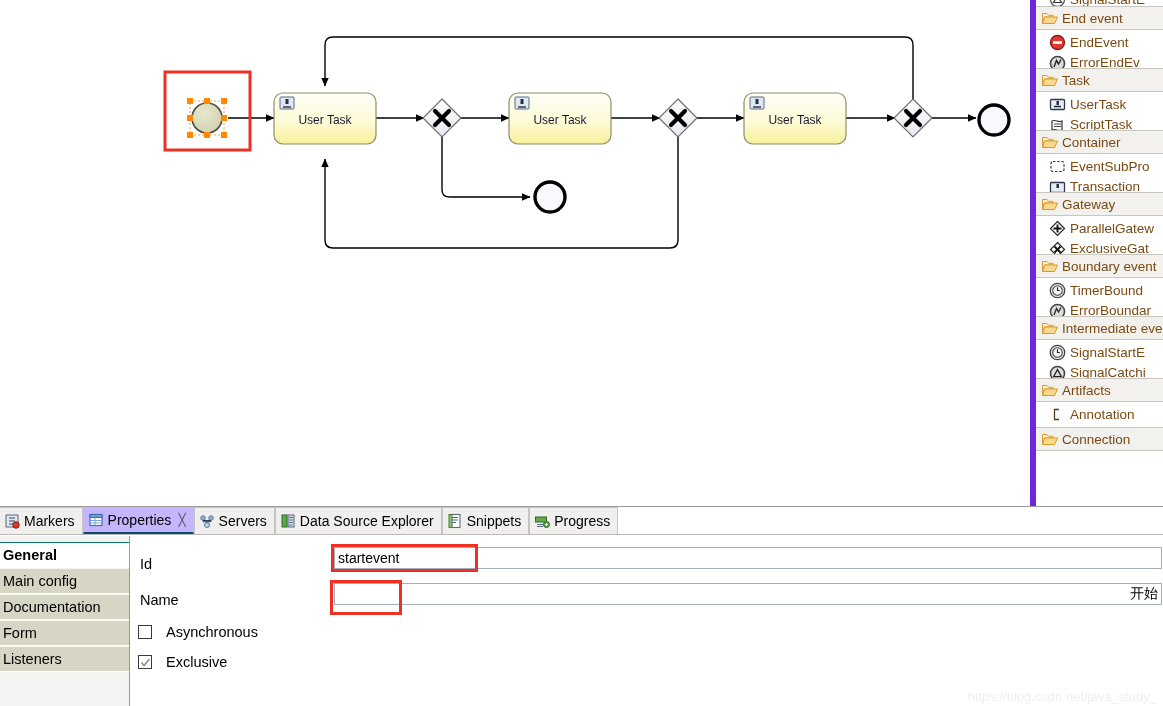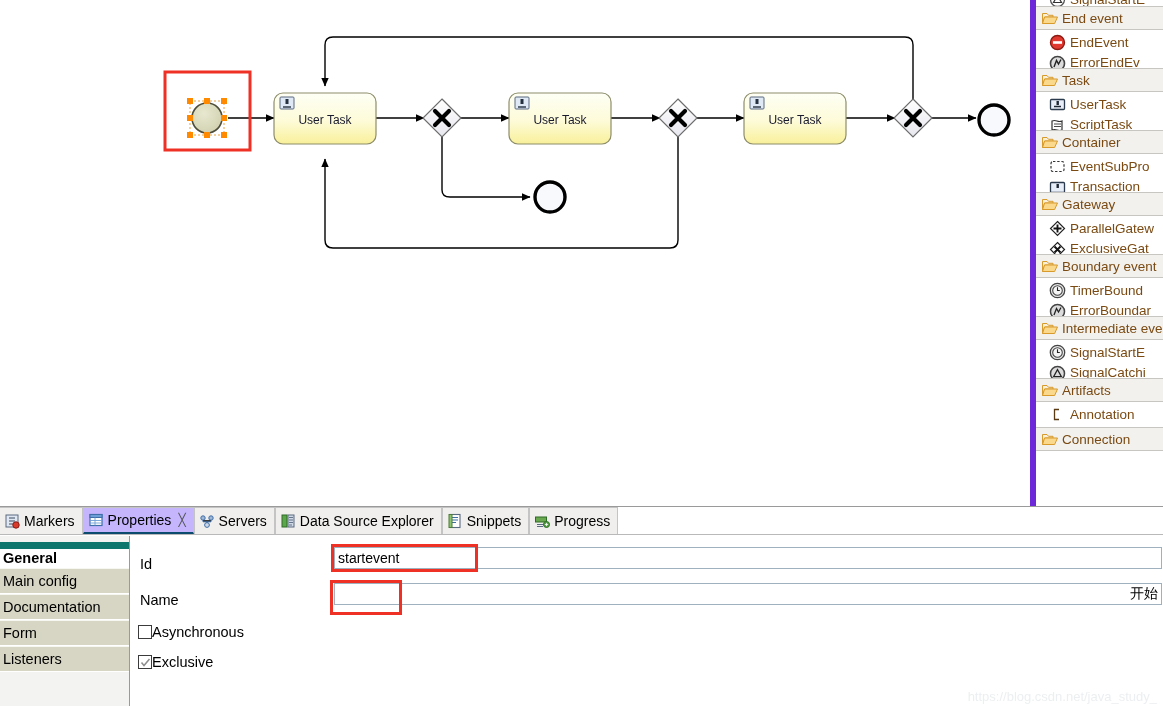--- a/index.html
+++ b/index.html
@@ -113,21 +113,21 @@
     height: 26px;
     display: flex; align-items: center;
     padding-left: 3px;
     font-size: 14.5px;
     color: #000;
     background: #d7d5c4;
     border-bottom: 1px solid #ffffff;
     border-top: 1px solid #f7f7f2;
     white-space: nowrap;
   }
-  .ptab.sel { background: #ffffff; font-weight: bold; border-top: 7px solid #0f766e; }
+  .ptab.sel { background: #ffffff; font-weight: bold; border-top: 1px solid #0f766e; }
   .ptab-spacer { height: 6px; background: #f3f3f1; }
   .ptab-tail { background: #f3f3f1; height: 40px; border-bottom: 1px solid #9a9a9a; }
 
   
   #form { position: absolute; left: 131px; top: 29px; right: 0; bottom: 0; background: #fff; }
   .fld-label {
     position: absolute; font-size: 14.5px; color: #000;
   }
   .fld-input {
     position: absolute;
@@ -139,21 +139,21 @@
     padding: 9px 3px;
     height: 22px;
     line-height: 18px;
     outline: none;
   }
   .redbox {
     position: absolute;
     border: 3px solid #ee3124;
     pointer-events: none;
   }
-  .cbrow { position: absolute; display: flex; align-items: center; gap: 0; font-size: 14.5px; color: #000; }
+  .cbrow { position: absolute; display: flex; align-items: center; gap: 14px; font-size: 14.5px; color: #000; }
   .cbox {
     width: 14px; height: 14px;
     border: 1px solid #3b3b3b;
     background: #fff;
     display: inline-flex; align-items: center; justify-content: center;
     flex: 0 0 auto;
   }
   .cbox svg { display: block; }
   #watermark {
     position: absolute; right: 6px; bottom: 6px;

